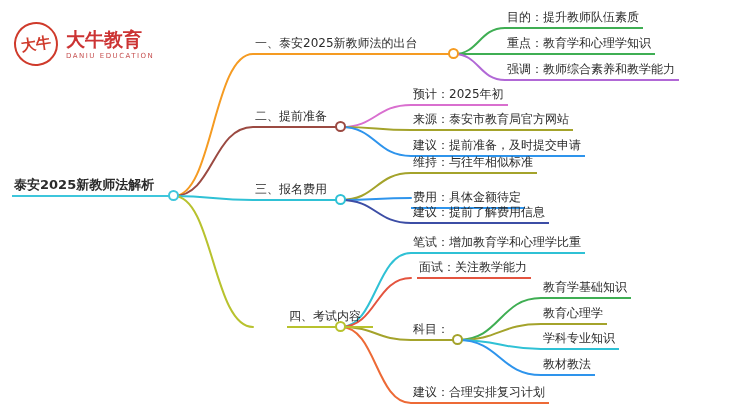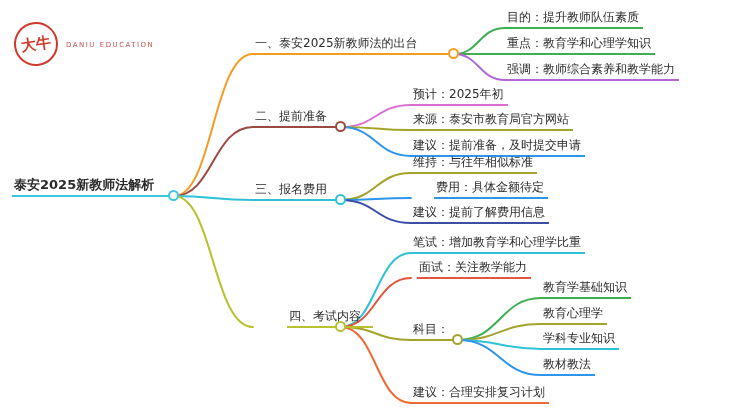--- a/index.html
+++ b/index.html
@@ -66,21 +66,21 @@
 
   .nd-b1c1 { left:505px; top:9px; }
   .nd-b1c2 { left:505px; top:35px; }
   .nd-b1c3 { left:505px; top:61px; }
 
   .nd-b2c1 { left:411px; top:86px; }
   .nd-b2c2 { left:411px; top:111px; }
   .nd-b2c3 { left:411px; top:137px; }
 
   .nd-b3c1 { left:411px; top:154px; }
-  .nd-b3c2 { left:411px; top:179px;margin-left:23px; }
+  .nd-b3c2 { left:411px; top:189px; }
   .nd-b3c3 { left:411px; top:204px; }
 
   .nd-b4c1 { left:411px; top:234px; }
   .nd-b4c2 { left:411px; top:259px; }
   .nd-b4c3 { left:411px; top:321px; }
   .nd-b4c4 { left:411px; top:384px; }
 
   .nd-s1 { left:541px; top:279px; }
   .nd-s2 { left:541px; top:305px; }
   .nd-s3 { left:541px; top:330px; }
@@ -92,20 +92,21 @@
   .dot-b3   { left:335px; top:194px; }
   .dot-b4   { left:335px; top:321px; }
   .dot-sub  { left:452px; top:334px; }
 </style>
 </head>
 <body>
 
 <div class="logo">
   <div class="logo-mark">大牛</div>
   <div class="logo-text">
+    <div class="logo-name">大牛教育</div>
     <div class="logo-sub">DANIU EDUCATION</div>
   </div>
 </div>
 
 <svg class="wires" width="750" height="410" viewBox="0 0 750 410" fill="none" stroke-width="2" stroke-linecap="round">
 
   <path d="M174,196 C213,196 213,54 253,54" stroke="#f59b22"></path>
   <path d="M174,196 C213,196 213,127 253,127" stroke="#9b4a42"></path>
   <path d="M174,196 C213,196 213,200 253,200" stroke="#2fc1d5"></path>
   <path d="M174,196 C213,196 213,327 253,327" stroke="#b8c22e"></path>

